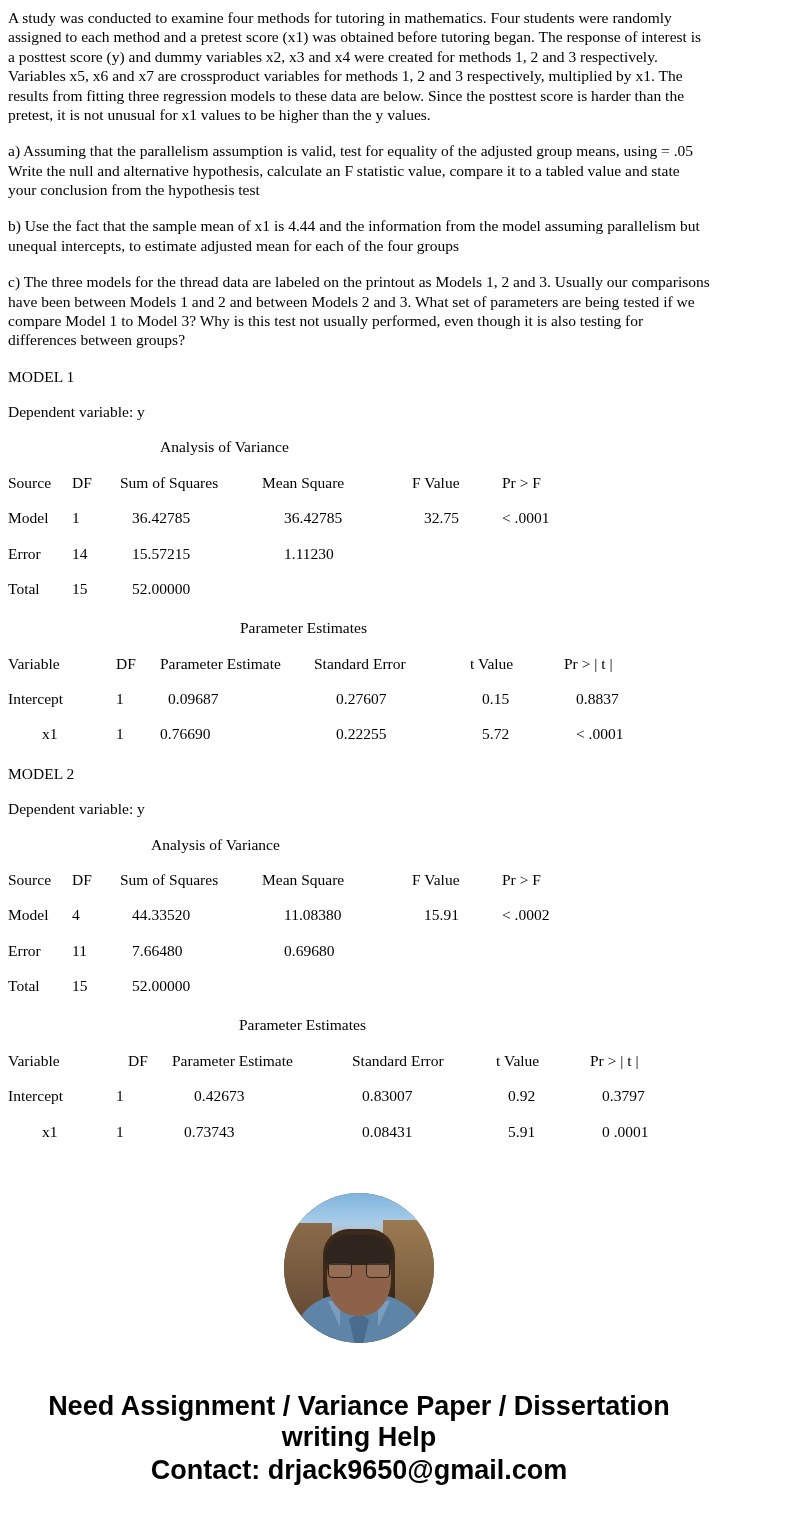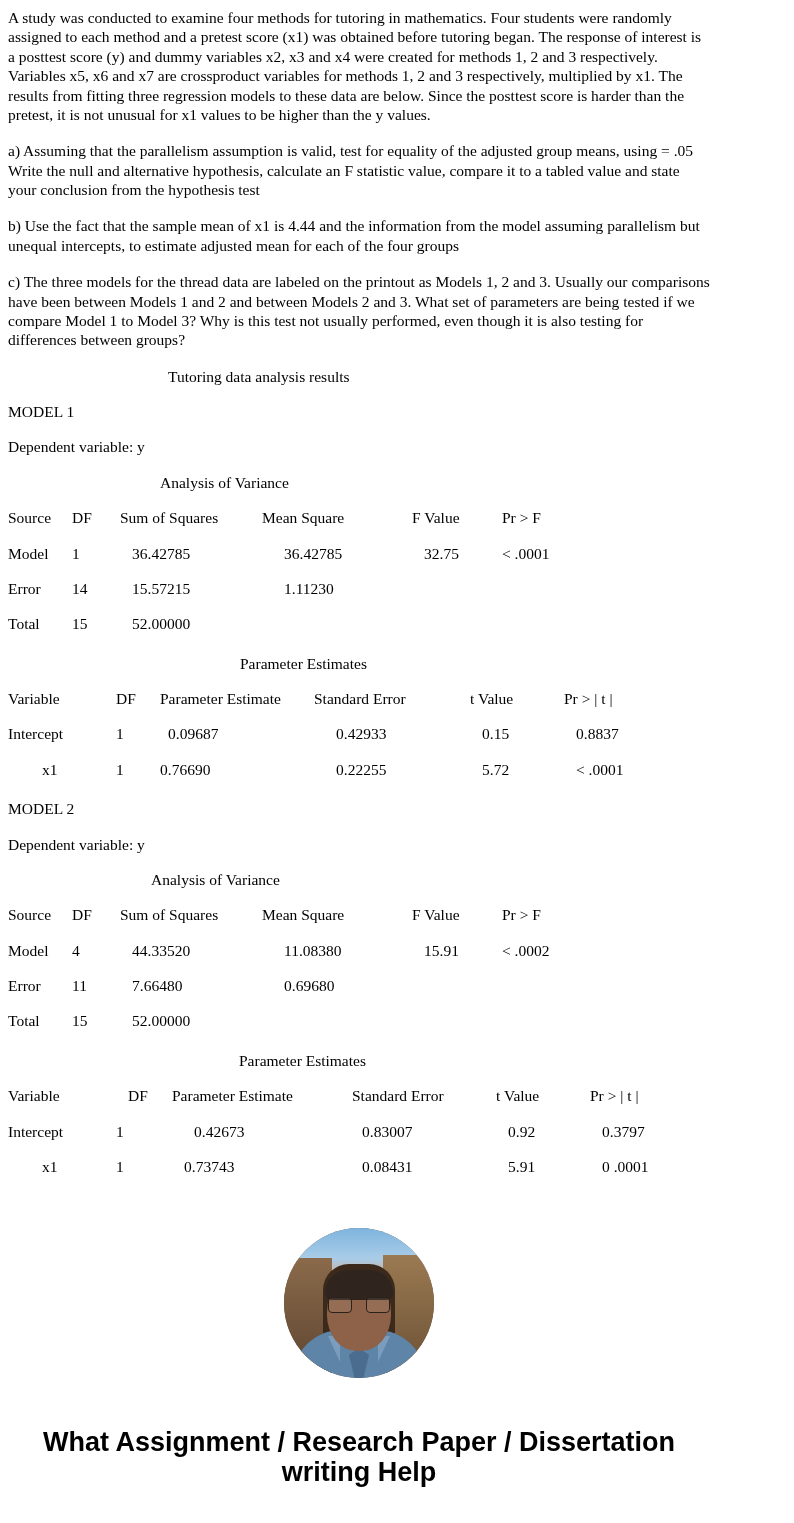--- a/index.html
+++ b/index.html
@@ -198,21 +198,20 @@
 </head>
 <body>
 
 <div class="page">
 
   <p class="para">A study was conducted to examine four methods for tutoring in mathematics. Four students were randomly assigned to each method and a pretest score (x1) was obtained before tutoring began. The response of interest is a posttest score (y) and dummy variables x2, x3 and x4 were created for methods 1, 2 and 3 respectively. Variables x5, x6 and x7 are crossproduct variables for methods 1, 2 and 3 respectively, multiplied by x1. The results from fitting three regression models to these data are below. Since the posttest score is harder than the pretest, it is not unusual for x1 values to be higher than the y values.</p>
   <p class="para">a) Assuming that the parallelism assumption is valid, test for equality of the adjusted group means, using = .05 Write the null and alternative hypothesis, calculate an F statistic value, compare it to a tabled value and state your conclusion from the hypothesis test</p>
   <p class="para">b) Use the fact that the sample mean of x1 is 4.44 and the information from the model assuming parallelism but unequal intercepts, to estimate adjusted mean for each of the four groups</p>
   <p class="para">c) The three models for the thread data are labeled on the printout as Models 1, 2 and 3. Usually our comparisons have been between Models 1 and 2 and between Models 2 and 3. What set of parameters are being tested if we compare Model 1 to Model 3? Why is this test not usually performed, even though it is also testing for differences between groups?</p>
 
-  <div class="centered" style="text-align:left; padding-left:160px;">Tutoring data analysis results</div>
 
   <div class="section-label">MODEL 1</div>
   <div class="section-label">Dependent variable: y</div>
 
   <div class="centered" style="text-align:left; padding-left:152px;">Analysis of Variance</div>
 
   <div class="tbl-wrap">
     <table class="results anova">
       <thead>
         <tr>
@@ -265,21 +264,21 @@
           <th>Standard Error</th>
           <th>t Value</th>
           <th>Pr &gt; | t |</th>
         </tr>
       </thead>
       <tbody>
         <tr>
           <td>Intercept</td>
           <td>1</td>
           <td class="indent-4">0.09687</td>
-          <td class="indent-3">0.42933</td>
+          <td class="indent-3">0.27607</td>
           <td class="indent-2">0.15</td>
           <td class="indent-2">0.8837</td>
         </tr>
         <tr>
           <td class="indent-1">x1</td>
           <td>1</td>
           <td>0.76690</td>
           <td class="indent-3">0.22255</td>
           <td class="indent-2">5.72</td>
           <td class="indent-2">&lt; .0001</td>
@@ -380,17 +379,18 @@
       <div class="collar-l"></div>
       <div class="collar-r"></div>
       <div class="tie"></div>
       <div class="head"></div>
       <div class="hair"></div>
       <div class="glasses"></div>
     </div>
   </div>
 
   <div class="promo">
-    <span>What Assignment / Research Paper / Dissertation</span>
+    <span>Need Assignment / Variance Paper / Dissertation</span>
     <span class="line2">writing Help</span>
+    <span class="contact">Contact: drjack9650@gmail.com</span>
   </div>
 
 </div>
 
 </body></html>

